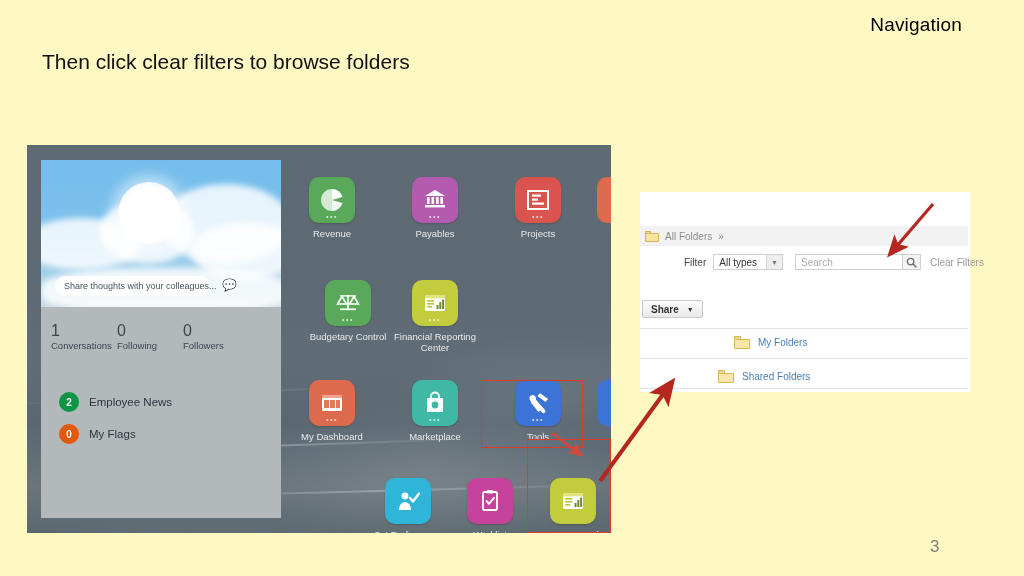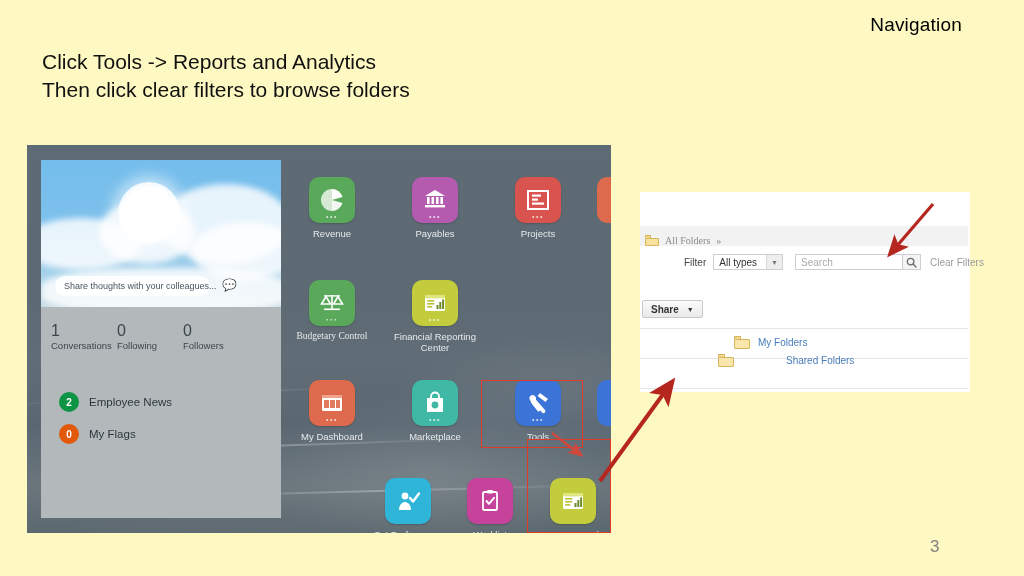--- a/index.html
+++ b/index.html
@@ -217,24 +217,23 @@
     color: #fff; font-size: 9px;
     text-align: center; line-height: 12px;
     vertical-align: 2px;
     margin-left: 3px;
     font-weight: bold;
   }
   .breadcrumb-bar {
     position: absolute; left: 0; top: 34px;
     width: 328px; height: 20px;
     background: #f2f2f2;
-    display: flex; align-items: flex-end;
+    display: flex; align-items: center;
     padding-left: 5px;
     box-sizing: border-box;
-    font-family: Liberation Serif, serif;
   }
   .folder-ico {
     width: 14px; height: 11px;
     position: relative;
     margin-right: 6px;
     flex: none;
   }
   .folder-ico .tab {
     position: absolute; left: 0; top: 0;
     width: 6px; height: 3px;
@@ -357,21 +356,20 @@
   }
 </style>
 </head>
 <body>
 
 <div id="slide">
 
   <div class="nav-label">Navigation</div>
 
   <div class="instructions">
-    <div>Click Tools -&gt; Reports and Analytics</div>
     <div>Then click clear filters to browse folders</div>
   </div>
 
   <div class="left-shot">
     <div class="bg-wash"></div>
     <div class="bg-streak" style="left:-20px; top:250px; width:330px; transform:rotate(-3deg);"></div>
     <div class="bg-streak" style="left:30px; top:300px; width:420px; transform:rotate(-2deg);"></div>
     <div class="bg-streak" style="left:120px; top:345px; width:460px; transform:rotate(-1.5deg);"></div>
 
     <div class="social-card">
@@ -444,21 +442,21 @@
           <rect x="3" y="4" width="20" height="18" fill="none" stroke="#fff" stroke-width="2"></rect>
           <rect x="7" y="7.5" width="9" height="2.2" fill="#fff"></rect>
           <rect x="7" y="11.5" width="6" height="2.2" fill="#fff"></rect>
           <rect x="7" y="15.5" width="12" height="2.2" fill="#fff"></rect>
         </svg>
         <div class="dots">•••</div>
       </div>
       <div class="cap">Projects</div>
     </div>
 
-    <div class="app" style="left:262px; top:135px;font-family:Liberation Serif, serif;">
+    <div class="app" style="left:278px; top:135px;">
       <div class="tile" style="background:#5aa85a;">
         <svg width="26" height="26" viewBox="0 0 26 26">
           <rect x="12.2" y="5" width="1.6" height="15" fill="#fff"></rect>
           <rect x="5" y="18.5" width="16" height="1.6" fill="#fff"></rect>
           <path d="M2.5 14 L7 6.5 L11.5 14 Z" fill="none" stroke="#fff" stroke-width="1.6"></path>
           <path d="M14.5 14 L19 6.5 L23.5 14 Z" fill="none" stroke="#fff" stroke-width="1.6"></path>
           <rect x="5" y="5.2" width="16" height="1.4" fill="#fff"></rect>
         </svg>
         <div class="dots">•••</div>
       </div>
@@ -603,21 +601,21 @@
 
     <div class="list-sep" style="top:136px;"></div>
     <div class="fld-row" style="top:144px;padding-left:16px;">
       <span class="fld-ico">
           <span class="tab"></span>
           <span class="body"></span>
         </span>
       <span class="fld-txt">My Folders</span>
     </div>
     <div class="list-sep" style="top:166px;"></div>
-    <div class="fld-row" style="top:162px;gap:44px;">
+    <div class="fld-row" style="top:178px;">
       <span class="fld-ico">
           <span class="tab"></span>
           <span class="body"></span>
         </span>
       <span class="fld-txt">Shared Folders</span>
     </div>
     <div class="list-sep" style="top:196px;"></div>
   </div>
 
   <svg id="arrows" viewBox="0 0 1024 576">

